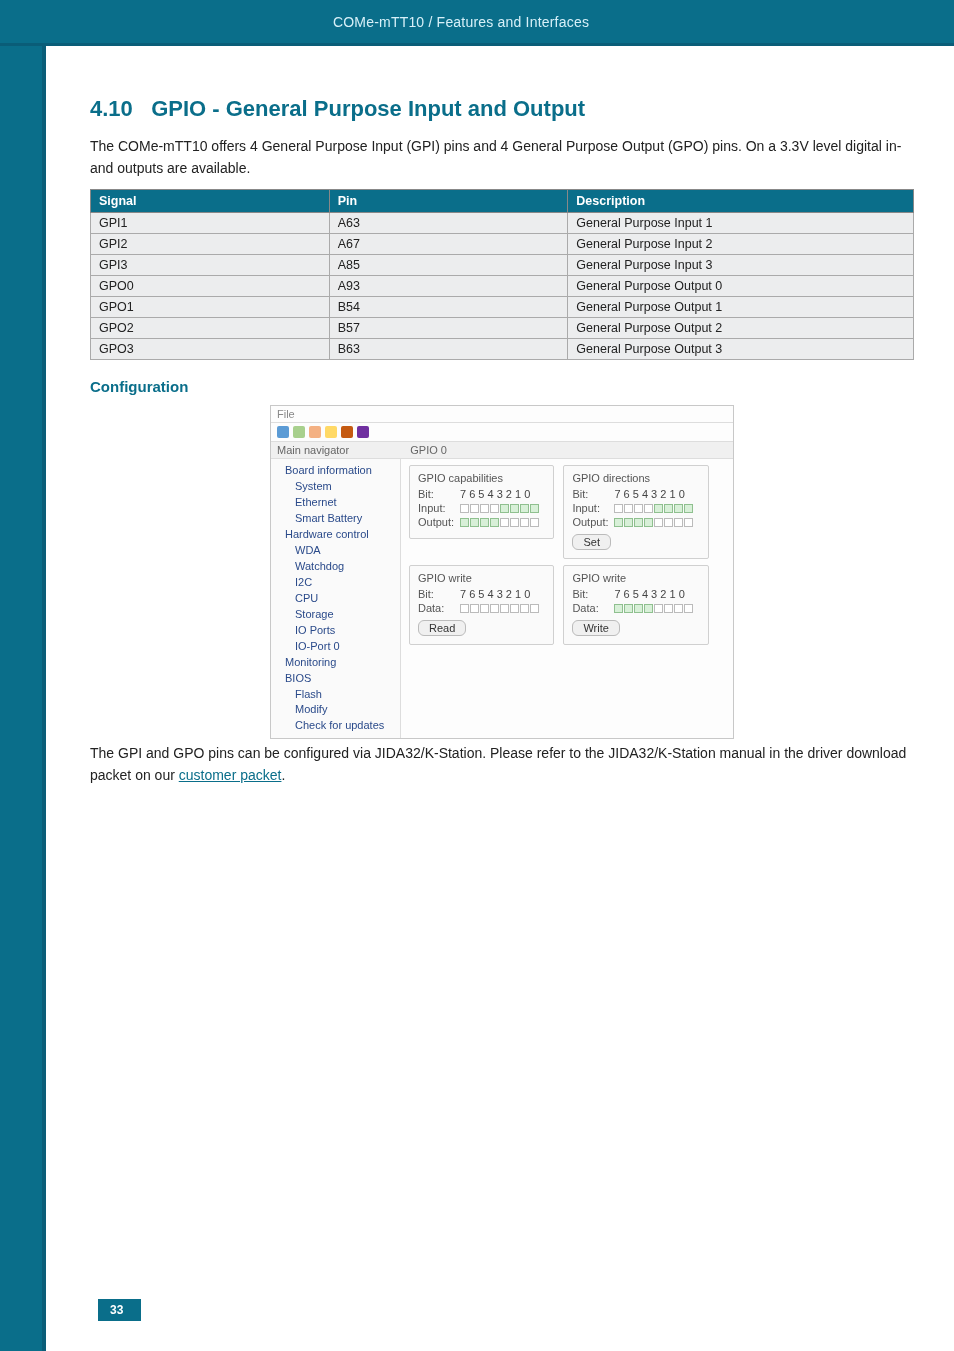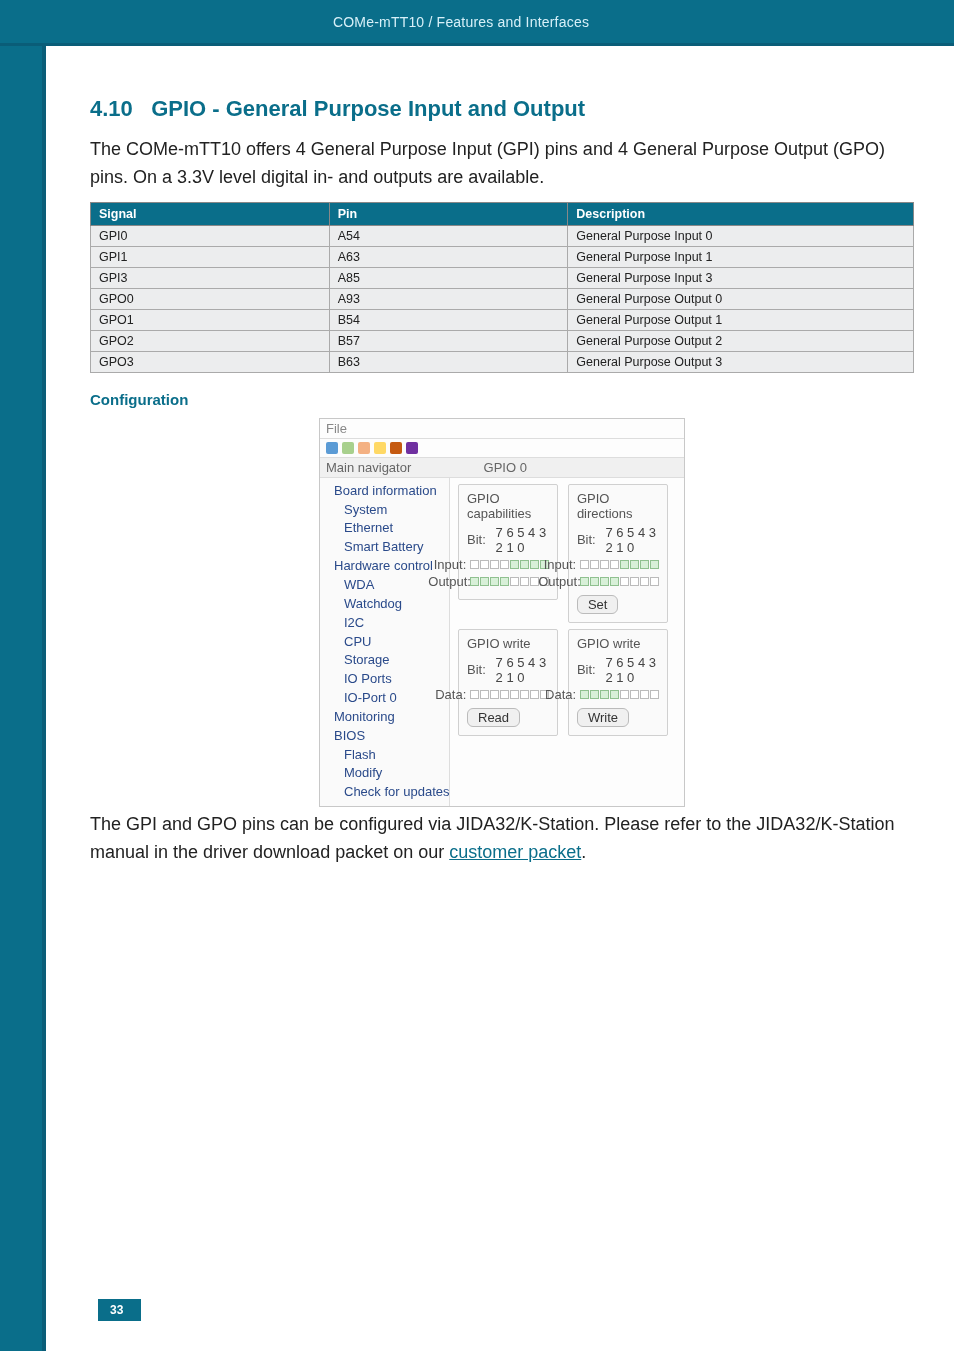--- a/index.html
+++ b/index.html
@@ -70,21 +70,21 @@
 
   h1.section-title {
     color: #0a6e8a;
     font-size: 22px;
     font-weight: 700;
     font-family: Arial, Helvetica, sans-serif;
     margin-bottom: 14px;
   }
 
   p.body {
-    font-size: 18px;
+    font-size: 14px;
     color: #222;
     line-height: 1.55;
     margin-bottom: 10px;
   }
 
   table.data {
     width: 100%;
     border-collapse: collapse;
     margin-top: 8px;
     margin-bottom: 18px;
@@ -107,26 +107,26 @@
 
   h3.config {
     color: #0a6e8a;
     font-size: 15px;
     font-weight: 700;
     margin-bottom: 10px;
   }
 
   
   .embed {
-    width: 366px;
+    width: 464px;
     margin: 0 auto 4px auto;
     border: 1px solid #c8c8c8;
     background: #f4f4f4;
     font-family: Tahoma, sans-serif;
-    font-size: 13px;
+    font-size: 11px;
     color: #444;
   }
   .embed .titlebar {
     padding: 2px 6px;
     color: #888;
     background: #fdfdfd;
     border-bottom: 1px solid #ddd;
   }
   .embed .toolbar {
     display: flex;
@@ -168,21 +168,21 @@
     border-radius: 2px;
     padding: 6px 8px 8px 8px;
     margin-bottom: 6px;
     background: #fafafa;
     display:inline-block;
     vertical-align:top;
     width: 46%;
     margin-right: 6px;
   }
   .embed .group .gtitle { color:#555; margin-bottom:4px; }
-  .embed .row { display:flex; align-items:center; gap:4px; margin:2px 0;justify-content:flex-end; }
+  .embed .row { display:flex; align-items:center; gap:4px; margin:2px 0; }
   .embed .row .lbl { width: 38px; color:#555; }
   .embed .boxes { display:flex; gap:1px; }
   .embed .boxes .b { width:9px; height:9px; border:1px solid #bbb; background:#fff; }
   .embed .boxes .b.on { background:#d8f0d8; border-color:#8fc08f; }
   .embed .btn {
     display:inline-block; border:1px solid #bbb; background:#f0f0f0;
     padding: 1px 10px; border-radius:6px; color:#333; margin-top:4px;
   }
 
   
@@ -224,28 +224,28 @@
     <table class="data">
       <thead>
         <tr>
           <th style="width:29%">Signal</th>
           <th style="width:29%">Pin</th>
           <th>Description</th>
         </tr>
       </thead>
       <tbody id="tbody">
           <tr>
-            <td>GPI0</td>
-            <td>A54</td>
-            <td>General Purpose Input 0</td>
-          </tr>
-          <tr>
             <td>GPI1</td>
             <td>A63</td>
             <td>General Purpose Input 1</td>
+          </tr>
+          <tr>
+            <td>GPI2</td>
+            <td>A67</td>
+            <td>General Purpose Input 2</td>
           </tr>
           <tr>
             <td>GPI3</td>
             <td>A85</td>
             <td>General Purpose Input 3</td>
           </tr>
           <tr>
             <td>GPO0</td>
             <td>A93</td>
             <td>General Purpose Output 0</td>

